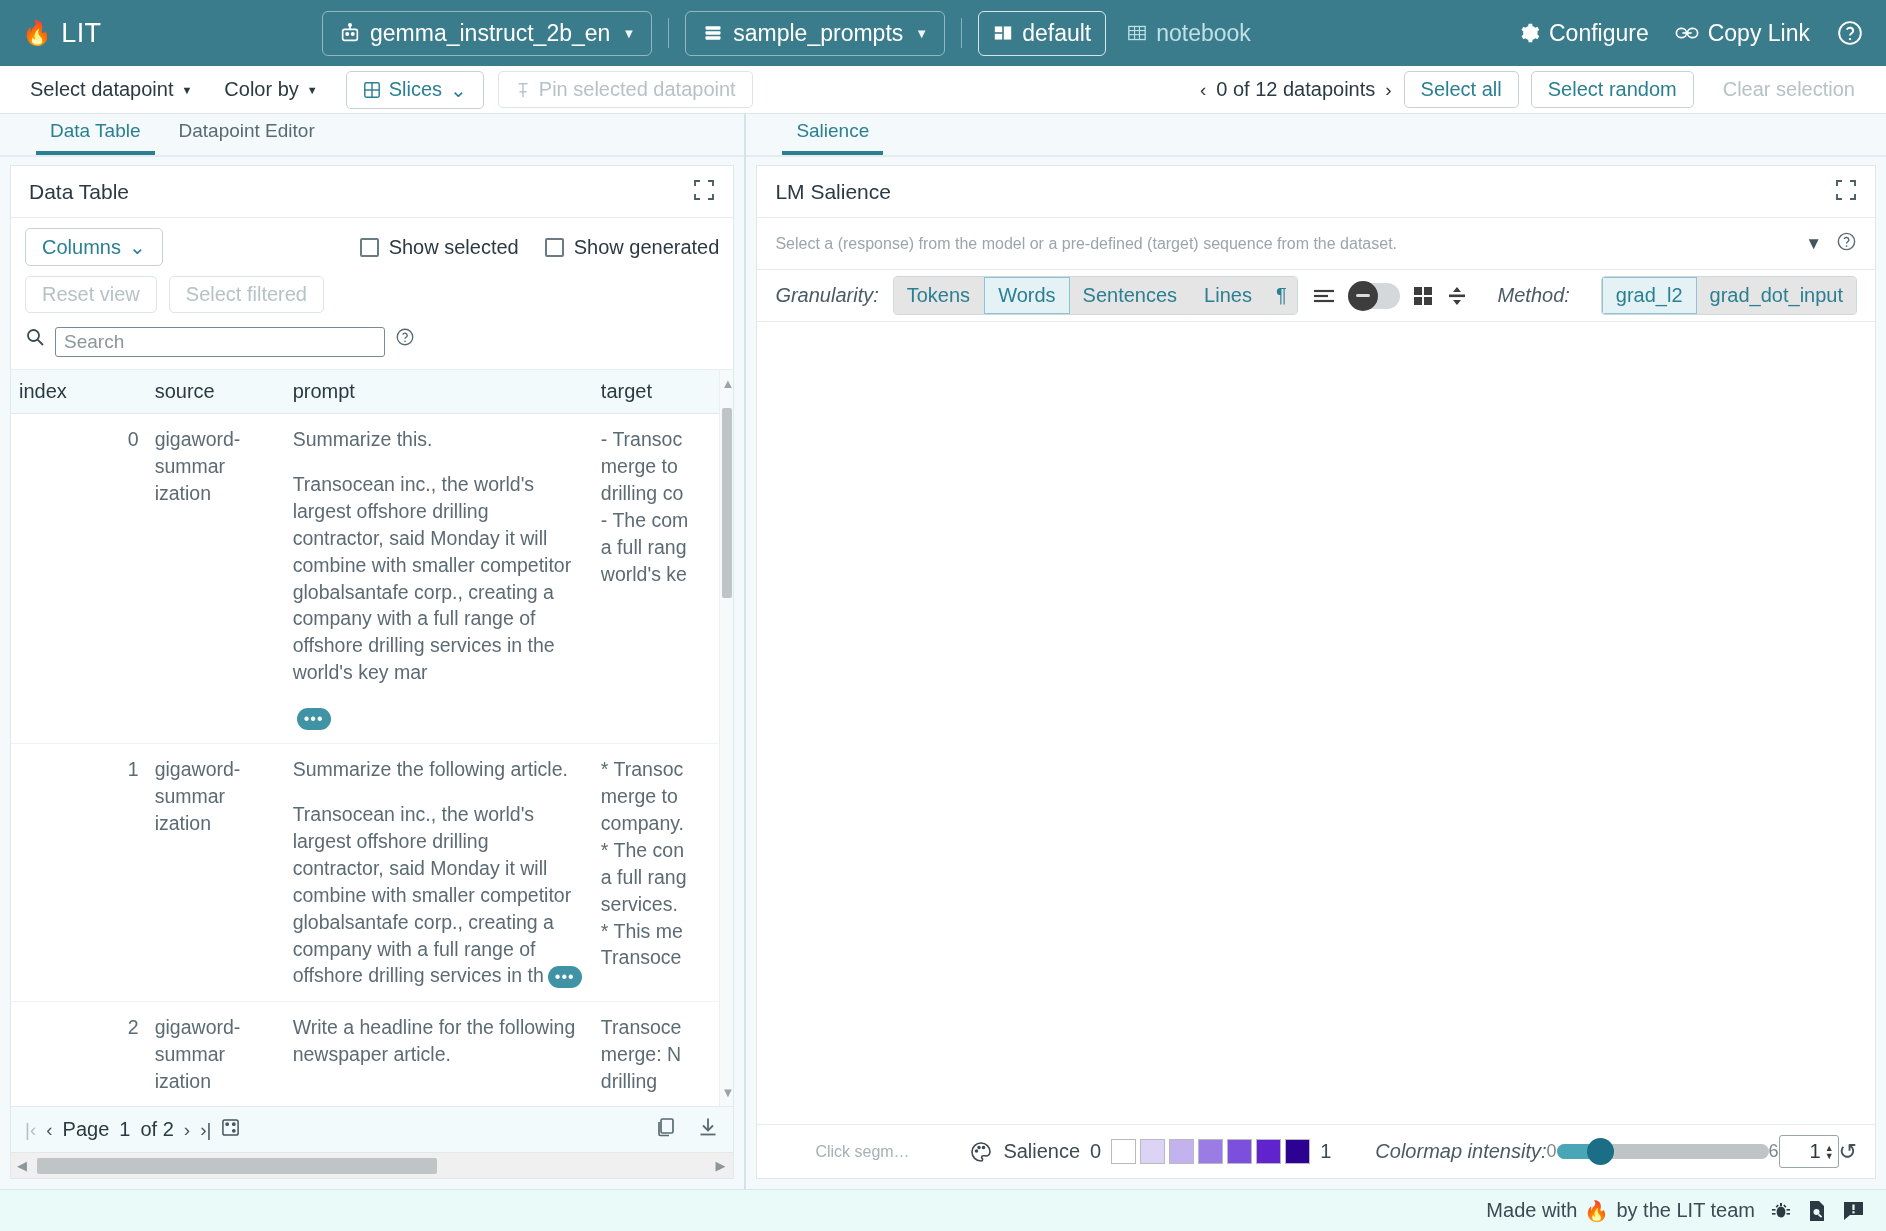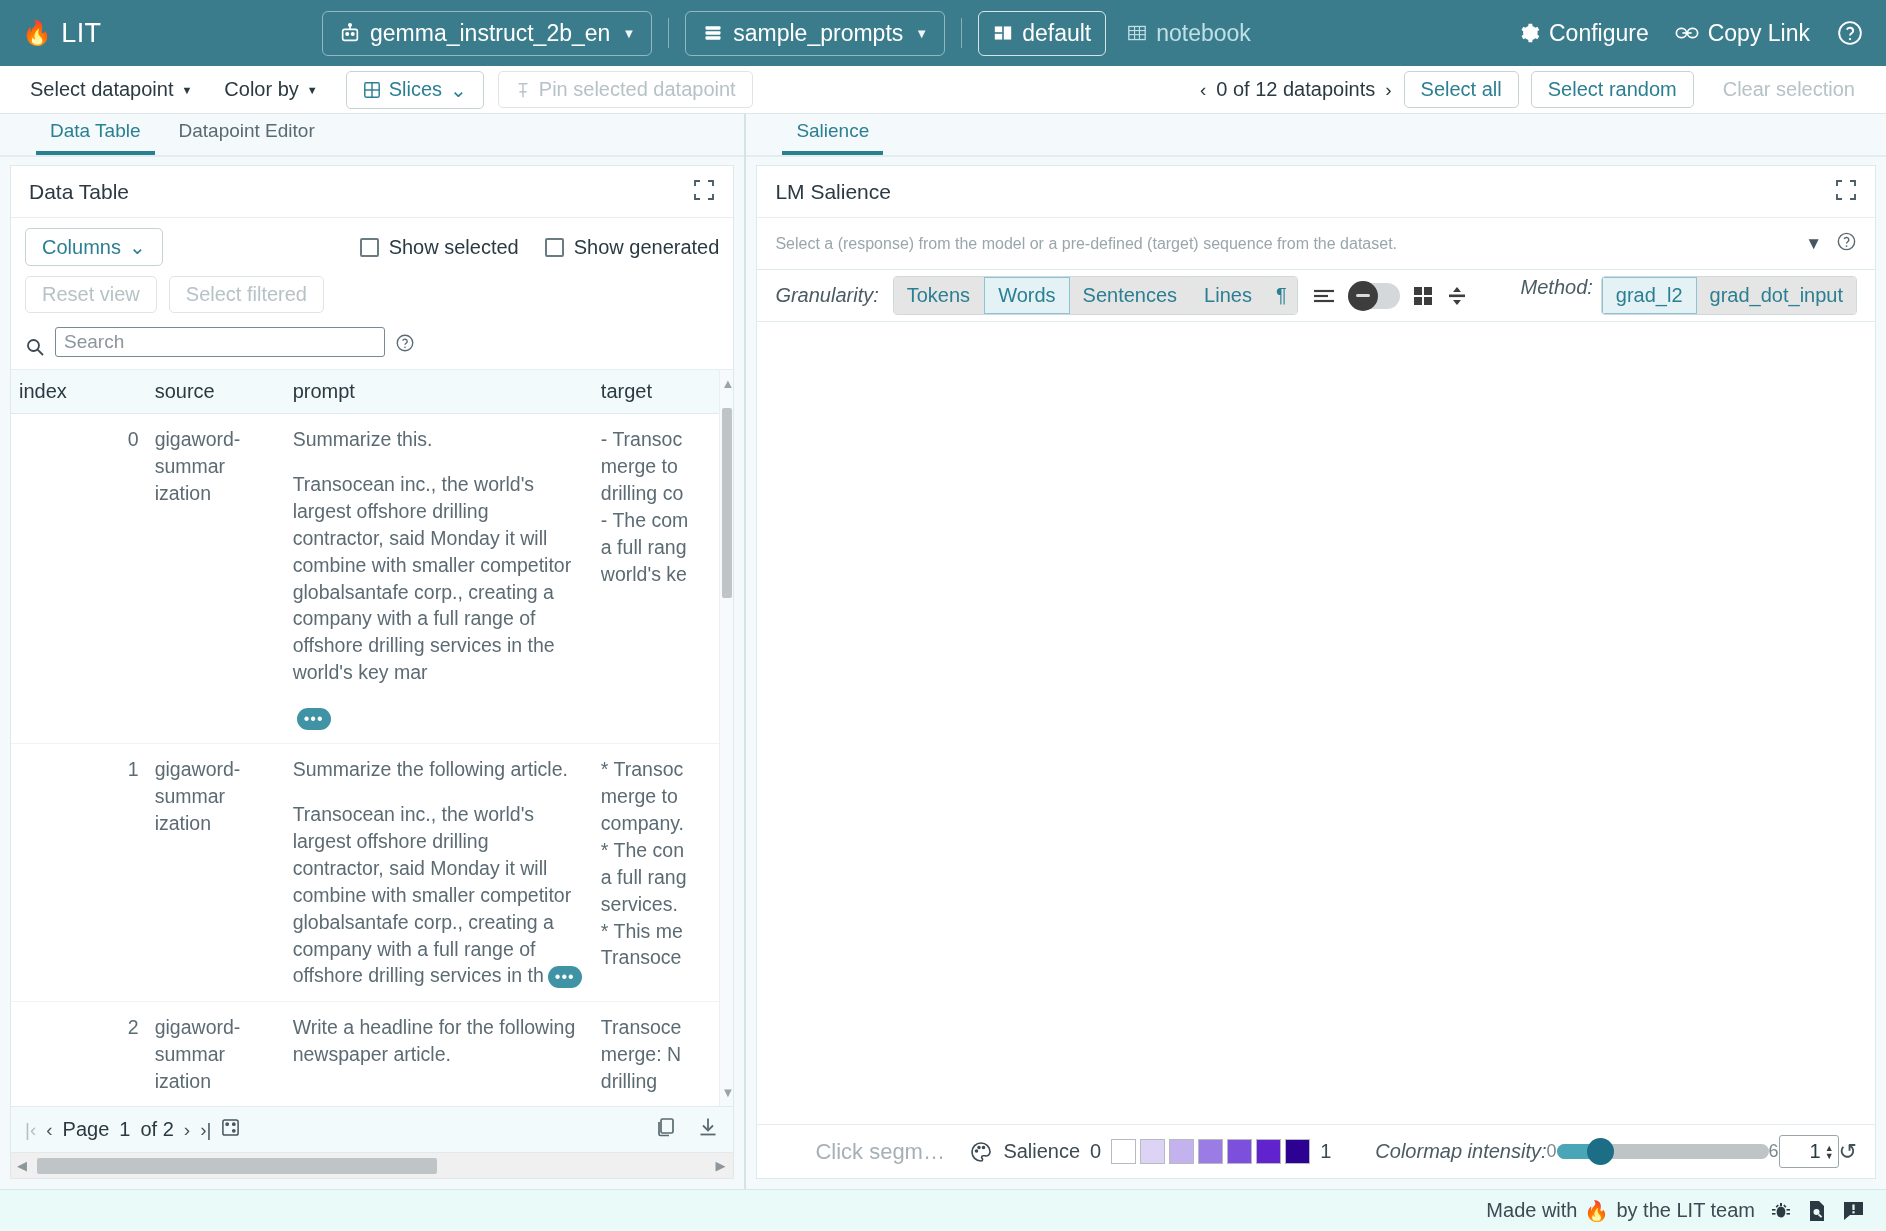--- a/index.html
+++ b/index.html
@@ -122,21 +122,21 @@
   .module-title { font-size: 21px; color: #2b3a42; }
   .expand-ico { color: #4c5d66; cursor: pointer; }
 
   
   .dt-controls { padding: 10px 14px 0 14px; flex: none; }
   .dt-row1 { display: flex; align-items: center; }
   .chk-group { margin-left: auto; display: flex; align-items: center; gap: 26px; }
   .chk { display: flex; align-items: center; gap: 10px; font-size: 20px; color: #2b3a42; cursor: pointer; }
   .chk .box { width: 19px; height: 19px; border: 2px solid #6b7b84; border-radius: 2px; display:inline-block; }
   .dt-row2 { display: flex; gap: 12px; margin-top: 10px; }
-  .dt-row3 { display: flex; align-items: flex-end; gap: 10px; margin-top: 14px; }
+  .dt-row3 { display: flex; align-items: flex-start; gap: 10px; margin-top: 14px; }
   .search-input {
     width: 330px; height: 30px; border: 1px solid #7a8a92; border-radius: 3px;
     font-size: 19px; padding: 0 8px; color: #2b3a42;
     font-family: "Liberation Sans", sans-serif; background: #fff;
   }
   .search-input::placeholder { color: #8b969c; }
   .help-ico { color: #5a6a72; cursor: pointer; }
 
   
   .table-scroll {
@@ -217,29 +217,29 @@
     width: 52px; height: 26px; background: #d4d8da; border-radius: 14px;
     position: relative; cursor: pointer;
   }
   .toggle .knob {
     position: absolute; left: 0; top: -2px; width: 30px; height: 30px;
     border-radius: 50%; background: #3d3d3d;
     display: flex; align-items: center; justify-content: center;
   }
   .toggle .knob .dash { width: 14px; height: 3px; background: #d8dcde; border-radius: 2px; }
   .icon-btn { color: #3d3d3d; cursor: pointer; display: flex; align-items: center; }
-  .method-right { margin-left: auto; display: flex; gap: 8px; }
+  .method-right { margin-left: auto; display: flex; align-items: center; gap: 31px; }
 
   .sal-canvas { flex: 1; background: #fff; min-height: 0; }
 
   .sal-footer {
     height: 54px; display: flex; align-items: center; gap: 22px;
     padding: 0 18px; border-top: 1px solid #e3ecee; flex: none;
   }
-  .click-hint { font-size: 22px; color: #a6b0b5; width: 132px; white-space: nowrap; overflow: hidden; margin-left: 40px; }
+  .click-hint { font-size: 16px; color: #a6b0b5; width: 132px; white-space: nowrap; overflow: hidden; margin-left: 40px; }
   .legend { display: flex; align-items: center; gap: 10px; }
   .legend .lab { font-size: 20px; color: #3d4a51; }
   .legend .swatches { display: flex; gap: 4px; }
   .legend .sw { width: 25px; height: 25px; border: 1px solid #b9b9c4; }
   .cmap { display: flex; align-items: center; gap: 0; margin-left: 22px; }
   .cmap .edge { font-size: 18px; color: #7b868b; }
   .slider { width: 212px; height: 15px; background: #bfc5c7; border-radius: 8px; position: relative; }
   .slider .fill { position: absolute; left: 0; top: 0; height: 15px; width: 42px; background: #49a6b6; border-radius: 8px 0 0 8px; }
   .slider .knob { position: absolute; left: 30px; top: -6px; width: 27px; height: 27px; border-radius: 50%; background: #1b6e85; }
   .spin {

